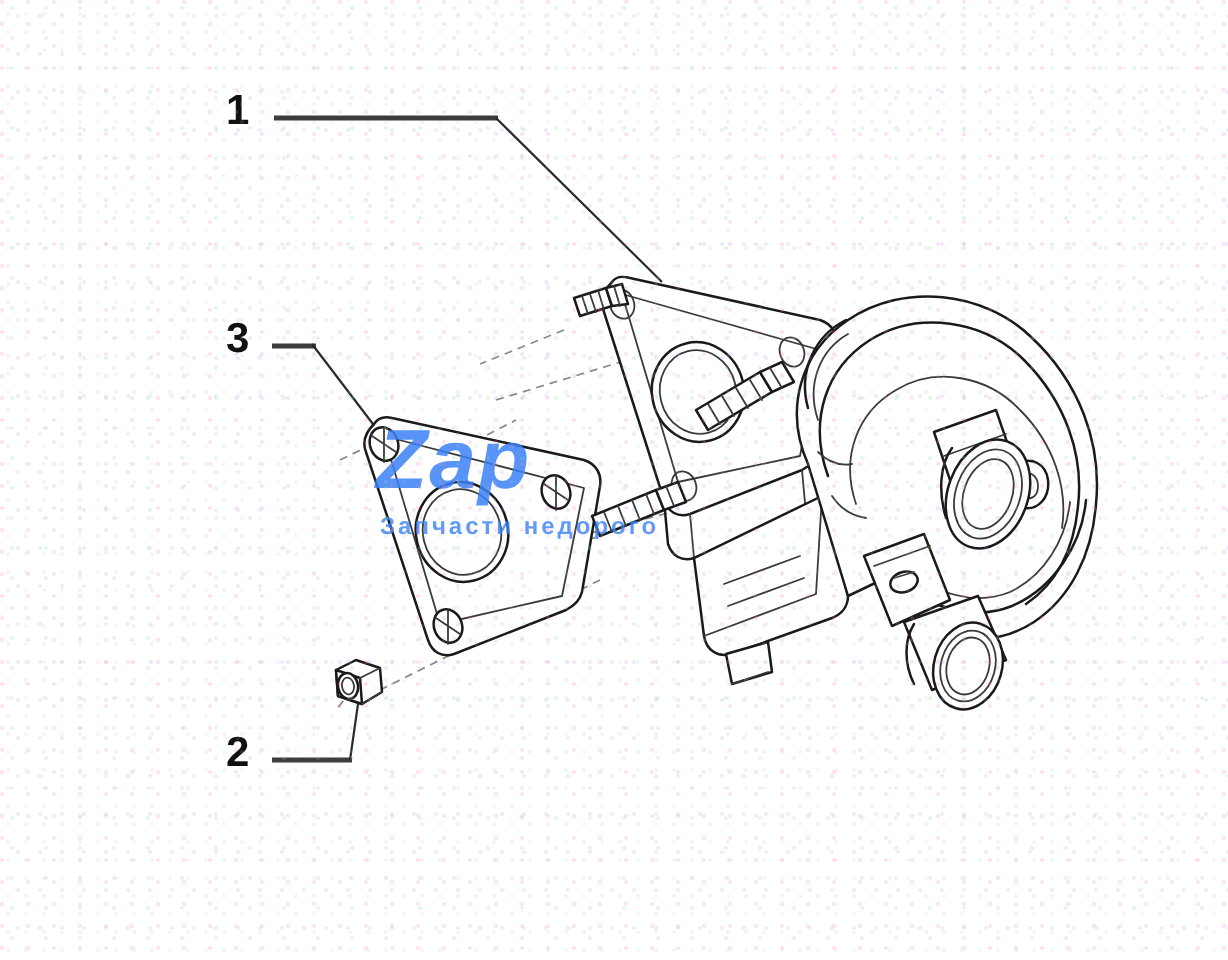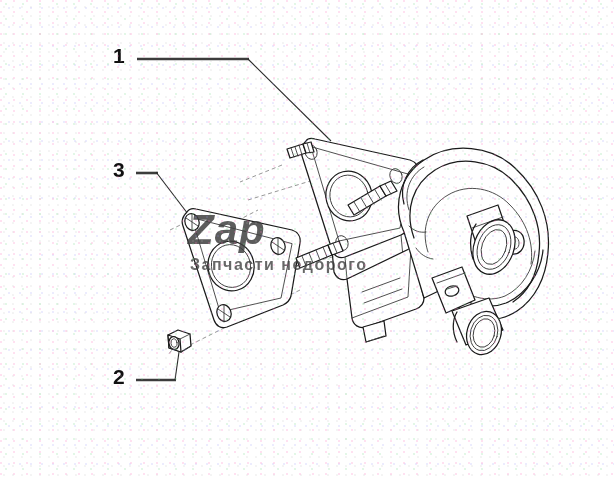--- a/index.html
+++ b/index.html
@@ -45,37 +45,37 @@
     line-height: 1;
     user-select: none;
   }
   #label-1 { left: 113px; top: 45px; }
   #label-3 { left: 113px; top: 159px; }
   #label-2 { left: 113px; top: 366px; }
   .wm {
     position: absolute;
     pointer-events: none;
     user-select: none;
-    color: #404040;
+    color: #3b82f6;
     font-family: "Liberation Sans", sans-serif;
     white-space: nowrap;
   }
   #watermark-main {
     left: 188px;
     top: 206px;
     font-size: 42px;
     font-weight: bold;
     font-style: italic;
     letter-spacing: 1px;
     opacity: 0.85;
   }
   #watermark-sub {
     left: 190px;
     top: 256px;
-    font-size: 16px;
+    font-size: 12px;
     font-weight: bold;
     letter-spacing: 1.5px;
     opacity: 0.8;
   }
 </style>
 </head>
 <body>
 
 <div id="diagram-root">
 

